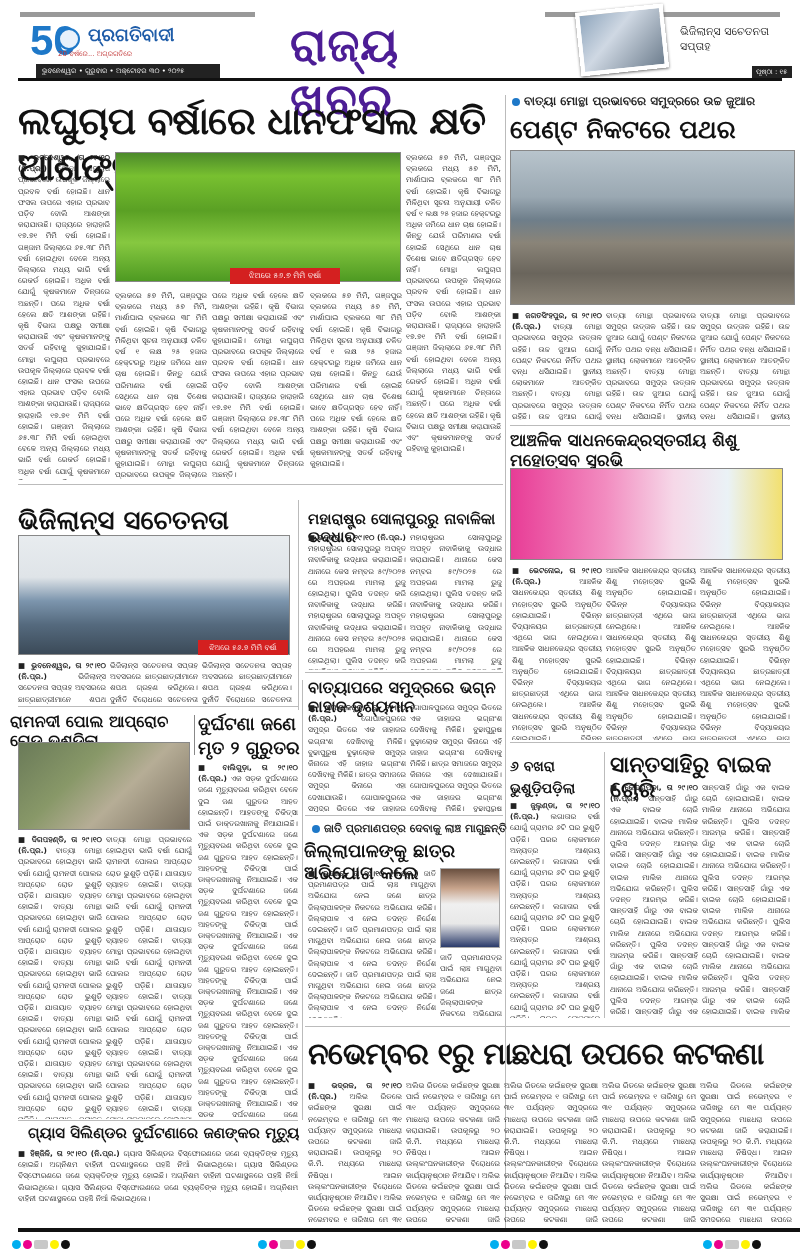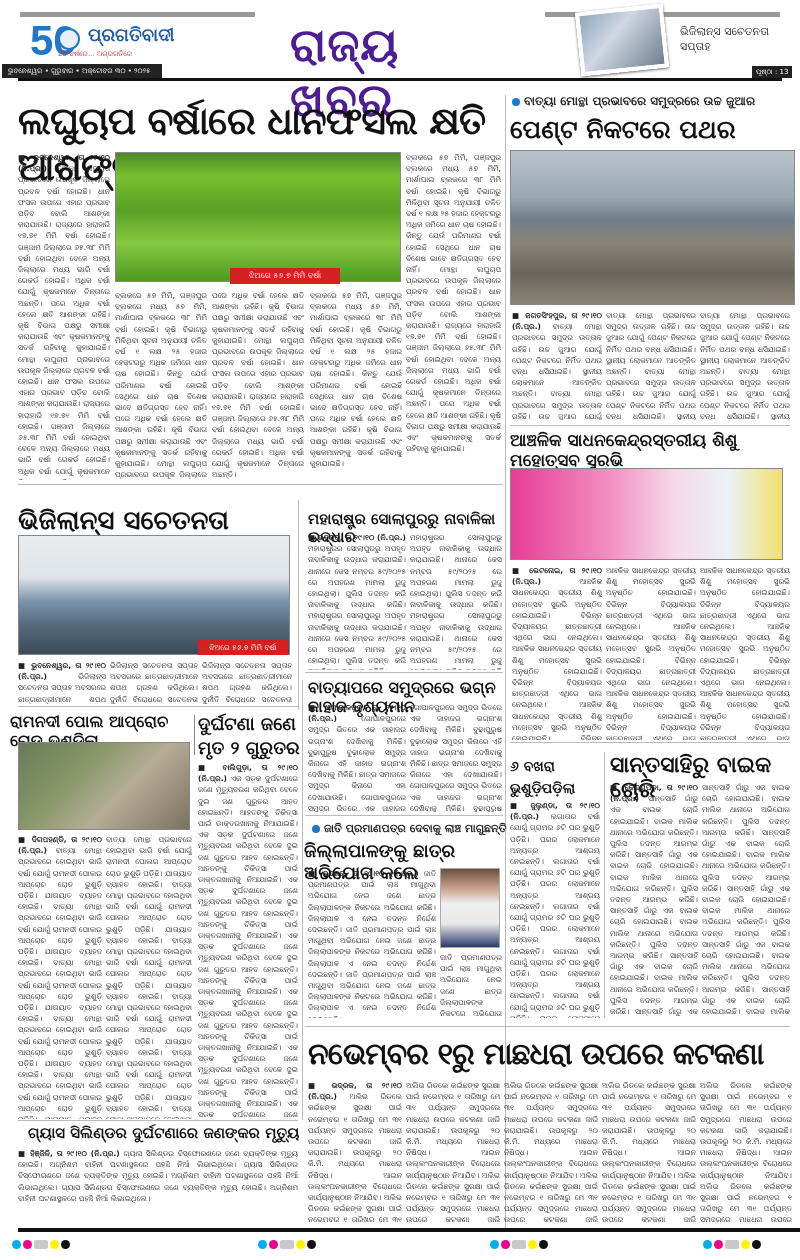--- a/index.html
+++ b/index.html
@@ -4,21 +4,21 @@
 <style>
 *{box-sizing:border-box;margin:0;padding:0}
 body{width:800px;height:1260px;background:#fff;font-family:"DejaVu Sans",sans-serif;color:#111;position:relative;overflow:hidden}
 .abs{position:absolute}
 .topbar{left:20px;top:12px;width:235px;height:5px;background:#999}
 .topbar2{left:545px;top:12px;width:235px;height:5px;background:#999}
 .logo50{left:30px;top:18px;width:55px;height:45px;font:bold 42px "Liberation Sans",sans-serif;color:#1e78c8;line-height:45px}
 .logo-emb{left:58px;top:28px;width:22px;height:22px;border-radius:50%;border:2px solid #1e78c8;background:#e8f1fb}
 .brand{left:88px;top:24px;font:bold 18px "DejaVu Sans",sans-serif;color:#1e5ca8}
 .tagline{left:58px;top:50px;font-size:7px;color:#c03030}
-.dateline{left:2px;top:64px;width:160px;height:14px;background:#222;color:#fff;font-size:7px;line-height:14px;padding-left:6px}
+.dateline{left:36px;top:64px;width:184px;height:14px;background:#222;color:#fff;font-size:7px;line-height:14px;padding-left:6px}
 .masthead{left:290px;top:18px;width:220px;text-align:left;font:bold 46px "DejaVu Sans",sans-serif;color:#4c1d95;letter-spacing:1px}
 .teaser-photo{left:578px;top:8px;width:88px;height:64px;background:linear-gradient(135deg,#8fa6bd,#cfd8e3 40%,#6f7f8f);border:4px solid #fff;box-shadow:0 1px 3px #666;transform:rotate(-6deg)}
 .teaser-text{left:680px;top:24px;width:110px;font-size:11px;line-height:15px;color:#222}
 .pageno{left:752px;top:66px;background:#222;color:#fff;font-size:7px;padding:2px 4px}
 .rule{left:18px;top:78px;width:764px;height:3px;border-top:2px solid #111;border-bottom:1px solid #111}
 .h1{left:18px;top:98px;width:480px;font:bold 38px "DejaVu Sans",sans-serif;letter-spacing:-1px;line-height:46px}
 .col{font-size:7.5px;line-height:11.2px;color:#222;text-align:justify;overflow:hidden}
 .photo{border:1px solid #888}
 .rice{left:115px;top:152px;width:286px;height:130px;background:linear-gradient(180deg,#4c8a2a 0%,#78c030 18%,#5aa024 45%,#86c840 70%,#4e9a22 100%)}
 .caption-red{left:230px;top:268px;width:110px;height:16px;background:#d42020;color:#fff;font-size:8px;text-align:center;line-height:16px}
@@ -54,21 +54,21 @@
 <div class="abs topbar"></div>
 <div class="abs topbar2"></div>
 <div class="abs logo50">50</div>
 <div class="abs logo-emb"></div>
 <div class="abs brand">ପ୍ରଗତିବାଦୀ</div>
 <div class="abs tagline">20 ବର୍ଷରେ... ଅଗ୍ରଗତିରେ</div>
 <div class="abs dateline">ଭୁବନେଶ୍ୱର • ଗୁରୁବାର • ଅକ୍ଟୋବର ୩୦ • ୨୦୨୫</div>
 <div class="abs masthead">ରାଜ୍ୟ ଖବର</div>
 <div class="abs teaser-photo"></div>
 <div class="abs teaser-text">ଭିଜିଲାନ୍ସ ସଚେତନତା ସପ୍ତାହ</div>
-<div class="abs pageno">ପୃଷ୍ଠା : 13</div>
+<div class="abs pageno">ପୃଷ୍ଠା : ୧୫</div>
 <div class="abs rule"></div>
 
 <div class="abs h1">ଲଘୁଚାପ ବର୍ଷାରେ ଧାନଫସଲ କ୍ଷତି ଆଶଙ୍କା</div>
 <div class="abs vline" style="left:505px;top:95px;height:1135px"></div>
 <div class="abs col" style="left:18px;top:152px;width:92px;height:328px">
   <b>■ ଭୁବନେଶ୍ୱର, ତା ୨୯।୧୦ (ନି.ପ୍ର.)</b> <span>ମୋନ୍ଥା ଲଘୁଚାପ ପ୍ରଭାବରେ ଉପକୂଳ ଜିଲ୍ଲାରେ ପ୍ରବଳ ବର୍ଷା ହୋଇଛି। ଧାନ ଫସଲ ଉପରେ ଏହାର ପ୍ରଭାବ ପଡ଼ିବ ବୋଲି ଆଶଙ୍କା କରାଯାଉଛି। ରାଜ୍ୟରେ ହାରାହାରି ୧୭.୭୧ ମିମି ବର୍ଷା ହୋଇଛି। ଗଞ୍ଜାମ ଜିଲ୍ଲାରେ ୬୫.୩୮ ମିମି ବର୍ଷା ହୋଇଥିବା ବେଳେ ଅନ୍ୟ ଜିଲ୍ଲାରେ ମଧ୍ୟ ଭାରି ବର୍ଷା ରେକର୍ଡ ହୋଇଛି। ଅଧିକ ବର୍ଷା ଯୋଗୁଁ କୃଷକମାନେ ଚିନ୍ତାରେ ଅଛନ୍ତି।</span> <span>ପରେ ଅଧିକ ବର୍ଷା ହେଲେ କ୍ଷତି ଆଶଙ୍କା ରହିଛି। କୃଷି ବିଭାଗ ପକ୍ଷରୁ ସମୀକ୍ଷା କରାଯାଉଛି ଏବଂ କୃଷକମାନଙ୍କୁ ସତର୍କ ରହିବାକୁ କୁହାଯାଇଛି।</span> <span>ମୋନ୍ଥା ଲଘୁଚାପ ପ୍ରଭାବରେ ଉପକୂଳ ଜିଲ୍ଲାରେ ପ୍ରବଳ ବର୍ଷା ହୋଇଛି। ଧାନ ଫସଲ ଉପରେ ଏହାର ପ୍ରଭାବ ପଡ଼ିବ ବୋଲି ଆଶଙ୍କା କରାଯାଉଛି। ରାଜ୍ୟରେ ହାରାହାରି ୧୭.୭୧ ମିମି ବର୍ଷା ହୋଇଛି। ଗଞ୍ଜାମ ଜିଲ୍ଲାରେ ୬୫.୩୮ ମିମି ବର୍ଷା ହୋଇଥିବା ବେଳେ ଅନ୍ୟ ଜିଲ୍ଲାରେ ମଧ୍ୟ ଭାରି ବର୍ଷା ରେକର୍ଡ ହୋଇଛି। ଅଧିକ ବର୍ଷା ଯୋଗୁଁ କୃଷକମାନେ ଚିନ୍ତାରେ ଅଛନ୍ତି।</span>
 </div>
 <div class="abs photo rice"></div>
 <div class="abs caption-red">ଝିଅରେ ୫୬.୭ ମିମି ବର୍ଷା</div>
 <div class="abs col" style="left:115px;top:290px;width:92px;height:190px"><span>ବ୍ଲକରେ ୫୭ ମିମି, ଗଞ୍ଜପୁର ବ୍ଲକରେ ମଧ୍ୟ ୫୭ ମିମି, ମାର୍ଶାଘାଇ ବ୍ଲକରେ ୩୮ ମିମି ବର୍ଷା ହୋଇଛି। କୃଷି ବିଭାଗରୁ ମିଳିଥିବା ସୂଚନା ଅନୁଯାୟୀ ଚଳିତ ବର୍ଷ ୧ ଲକ୍ଷ ୨୫ ହଜାର ହେକ୍ଟରରୁ ଅଧିକ ଜମିରେ ଧାନ ଚାଷ ହୋଇଛି। କିନ୍ତୁ ଯେଉଁ ପରିମାଣର ବର୍ଷା ହୋଇଛି ସେଥିରେ ଧାନ ଚାଷ ବିଶେଷ ଭାବେ କ୍ଷତିଗ୍ରସ୍ତ ହେବ ନାହିଁ।</span> <span>ପରେ ଅଧିକ ବର୍ଷା ହେଲେ କ୍ଷତି ଆଶଙ୍କା ରହିଛି। କୃଷି ବିଭାଗ ପକ୍ଷରୁ ସମୀକ୍ଷା କରାଯାଉଛି ଏବଂ କୃଷକମାନଙ୍କୁ ସତର୍କ ରହିବାକୁ କୁହାଯାଇଛି।</span> <span>ମୋନ୍ଥା ଲଘୁଚାପ ପ୍ରଭାବରେ ଉପକୂଳ ଜିଲ୍ଲାରେ ପ୍ରବଳ ବର୍ଷା ହୋଇଛି। ଧାନ ଫସଲ ଉପରେ ଏହାର ପ୍ରଭାବ ପଡ଼ିବ ବୋଲି ଆଶଙ୍କା କରାଯାଉଛି। ରାଜ୍ୟରେ ହାରାହାରି ୧୭.୭୧ ମିମି ବର୍ଷା ହୋଇଛି। ଗଞ୍ଜାମ ଜିଲ୍ଲାରେ ୬୫.୩୮ ମିମି ବର୍ଷା ହୋଇଥିବା ବେଳେ ଅନ୍ୟ ଜିଲ୍ଲାରେ ମଧ୍ୟ ଭାରି ବର୍ଷା ରେକର୍ଡ ହୋଇଛି। ଅଧିକ ବର୍ଷା ଯୋଗୁଁ କୃଷକମାନେ ଚିନ୍ତାରେ ଅଛନ୍ତି।</span></div>

